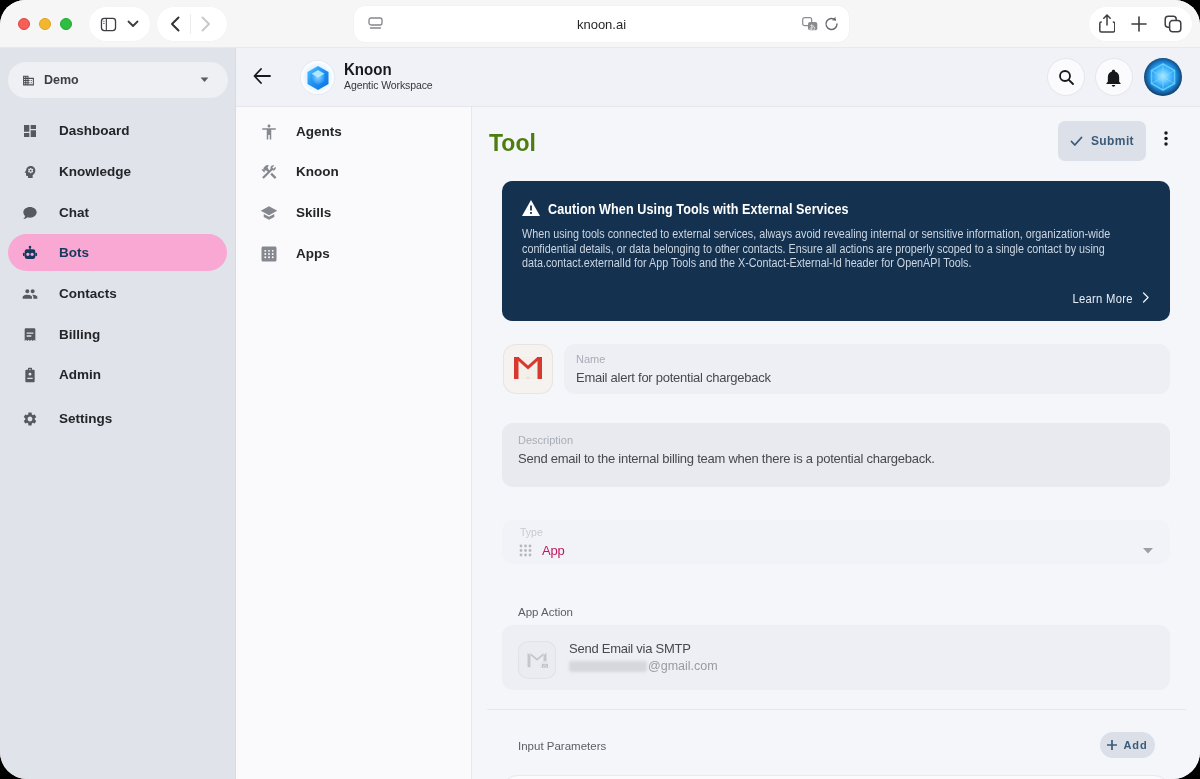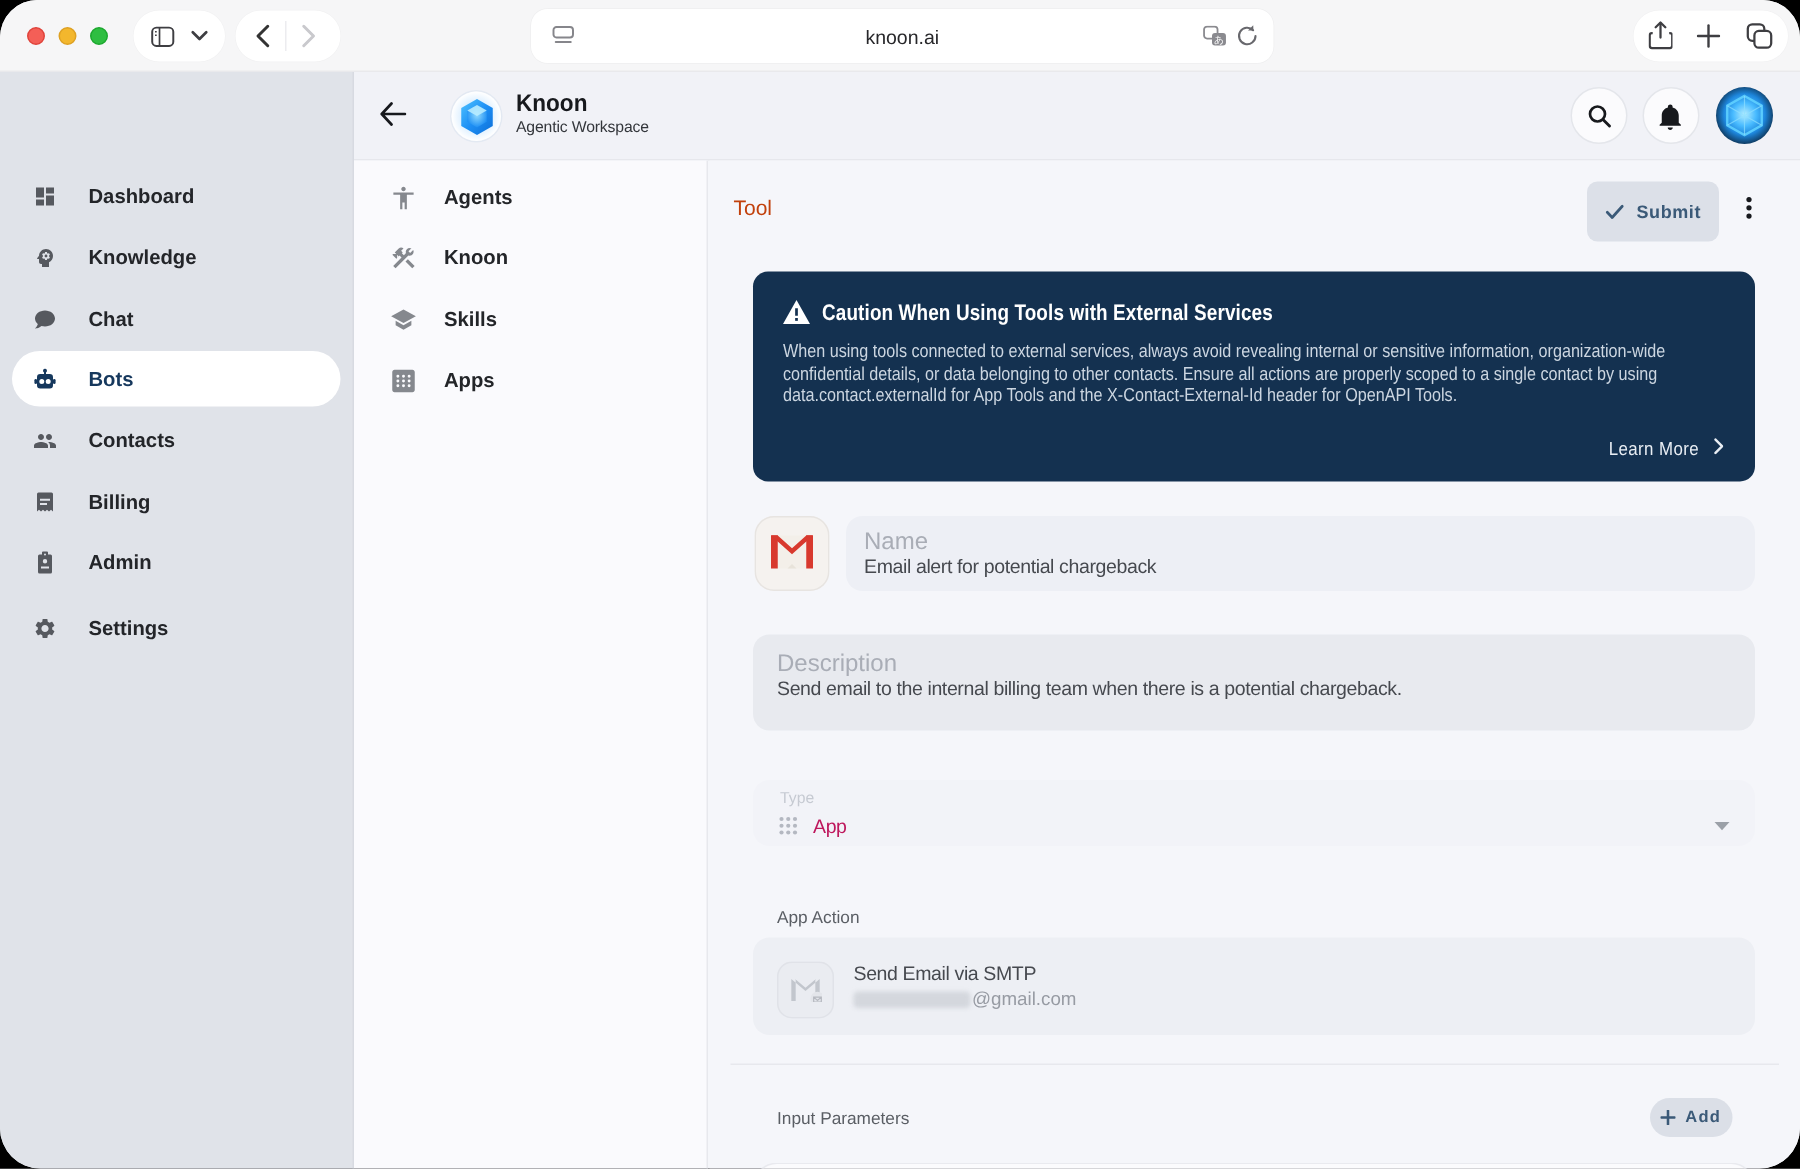--- a/index.html
+++ b/index.html
@@ -24,21 +24,21 @@
   
   .sidebar { position:absolute; left:0; top:48px; width:236px; height:731px;
     background:#e0e3e9; border-right:1px solid #d7dae1; }
   .demo { position:absolute; left:8px; top:14px; width:220px; height:36px;
     background:#eef0f4; border-radius:18px; display:flex; align-items:center; }
   .demo .txt { font-size:12.5px; font-weight:bold; color:#3b3e44; margin-left:9px; }
   .navitem { position:absolute; left:8px; width:219px; height:37px; border-radius:18.5px;
     display:flex; align-items:center; }
   .navitem .ic { position:absolute; left:14px; width:16px; height:16px; }
   .navitem .lb { position:absolute; left:51px; font-size:13.5px; font-weight:bold; color:#232529; }
-  .navitem.sel { background:#ffffff; }
+  .navitem.sel { background:#f9a8d4; }
   .navitem.sel .lb { color:#16385d; }
   
   .apphead { position:absolute; left:236px; top:48px; width:964px; height:59px;
     background:#f1f2f7; border-bottom:1px solid #e6e7ec; }
   .logoc { position:absolute; left:65px; top:13px; width:33px; height:33px;
     border-radius:50%; background:radial-gradient(circle at 50% 50%, #a8d9ff 0%, #dcefff 40%, #fdfeff 68%); box-shadow:0 0 0 1px #e3e9f2; }
   .kt { position:absolute; left:108px; top:13px; font-size:16px; font-weight:bold; color:#17191d; transform:scaleX(0.94); transform-origin:0 0; }
   .ks { position:absolute; left:108px; top:31px; font-size:10.5px; color:#33363b; letter-spacing:-0.1px; }
   .hbtn { position:absolute; top:10px; width:38px; height:38px; border-radius:50%;
     background:#fbfbfd; border:1px solid #e4e6eb; }
@@ -46,40 +46,40 @@
     background:radial-gradient(circle at 50% 48%, #b3ecff 0%, #49bbff 28%, #1d86dc 50%, #11436e 70%, #0d2b47 82%, #0c2438 100%); }
   
   .subnav { position:absolute; left:236px; top:107px; width:236px; height:672px;
     background:#fafafd; border-right:1px solid #e7e8ed; }
   .subitem { position:absolute; left:0; width:236px; height:40px; }
   .subitem .ic { position:absolute; left:24px; top:11px; width:18px; height:18px; }
   .subitem .lb { position:absolute; left:60px; top:12px; font-size:13.5px; font-weight:bold; color:#232529; }
   
   .main { position:absolute; left:473px; top:107px; width:727px; height:672px;
     background:#f5f6fa; }
-  .h-tool { position:absolute; left:16px; top:23px; font-size:14px; font-weight:normal; color:#c2410c; }
+  .h-tool { position:absolute; left:16px; top:23px; font-size:23px; font-weight:bold; color:#4d7c0f; }
   .submit { position:absolute; left:585px; top:14px; width:88px; height:40px;
     background:#dce0e8; border-radius:7px; display:flex; align-items:center; justify-content:center;
     font-size:12px; font-weight:bold; color:#3b5a78; letter-spacing:0.4px; }
   .caution { position:absolute; left:29px; top:74px; width:668px; height:140px;
     background:#143150; border-radius:10px; color:#fff; }
   .caution .title { position:absolute; left:46px; top:19px; font-size:15px; font-weight:bold;
     letter-spacing:0.1px; transform:scaleX(0.84); transform-origin:0 50%; white-space:nowrap; }
   .caution .body { position:absolute; left:20px; top:46px; font-size:12.5px; white-space:nowrap;
     line-height:14.6px; color:#ccd6e1; transform:scaleX(0.862); transform-origin:0 0; }
   .caution .lm { position:absolute; right:21px; bottom:15px; font-size:12.5px; color:#e9eef4;
     letter-spacing:0.3px; transform:scaleX(0.9); transform-origin:100% 50%; white-space:nowrap; }
   .gmtile { position:absolute; left:30px; top:237px; width:50px; height:50px; border-radius:13px;
     background:#f5f2ef; box-shadow:0 0 0 1px #e7e4e1 inset; }
   .field { position:absolute; border-radius:11px; }
   .f-name { left:91px; top:237px; width:606px; height:50px; background:#edeff5; }
   .f-desc { left:29px; top:316px; width:668px; height:64px; background:#e8eaef; }
   .f-type { left:29px; top:413px; width:668px; height:44px; background:#f2f3f8; }
   .f-app  { left:29px; top:518px; width:668px; height:65px; background:#edeff4; }
-  .flabel { position:absolute; font-size:16px; color:#a9adb6; }
+  .flabel { position:absolute; font-size:11px; color:#a9adb6; }
   .fvalue { position:absolute; font-size:13px; color:#46494f; letter-spacing:-0.25px; }
   .applabel { position:absolute; left:45px; top:499px; font-size:11.5px; color:#5a5e64; }
   .divider { position:absolute; left:14px; top:602px; width:699px; height:1px; background:#e7e8ed; }
   .inparam { position:absolute; left:45px; top:633px; font-size:11.5px; color:#5a5e64; }
   .addbtn { position:absolute; left:627px; top:625px; width:55px; height:26px; border-radius:13px;
     background:#dbdfe7; display:flex; align-items:center; justify-content:center;
     font-size:11px; font-weight:bold; color:#3b5a78; letter-spacing:0.9px; }
   .lastfield { position:absolute; left:29px; top:668px; width:668px; height:20px;
     border-radius:16px 16px 0 0; background:#fbfbfd; border:1px solid #e9eaef; border-bottom:none; }
 </style>
@@ -139,20 +139,29 @@
       <line x1="8" y1="1" x2="8" y2="15" stroke="#3e3e42" stroke-width="1.6" stroke-linecap="round"></line>
       <line x1="1" y1="8" x2="15" y2="8" stroke="#3e3e42" stroke-width="1.6" stroke-linecap="round"></line>
     </svg>
     <svg class="cicon" style="left:1164px; top:15px;" width="18" height="18" viewBox="0 0 18 18">
       <rect x="1.2" y="1.2" width="11" height="11" rx="3" fill="none" stroke="#3e3e42" stroke-width="1.5"></rect>
       <rect x="5.6" y="5.6" width="11.2" height="11.2" rx="3" fill="#ffffff" stroke="#3e3e42" stroke-width="1.5"></rect>
     </svg>
   </div>
 
   <div class="sidebar">
+    <div class="demo">
+      <svg style="margin-left:14px;" width="13" height="13" viewBox="0 0 24 24" fill="#4a4d53">
+        <path d="M12 7V3H2v18h20V7H12zM6 19H4v-2h2v2zm0-4H4v-2h2v2zm0-4H4V9h2v2zm0-4H4V5h2v2zm4 12H8v-2h2v2zm0-4H8v-2h2v2zm0-4H8V9h2v2zm0-4H8V5h2v2zm10 12h-8v-2h2v-2h-2v-2h2v-2h-2V9h8v10zm-2-8h-2v2h2v-2zm0 4h-2v2h2v-2z"></path>
+      </svg>
+      <span class="txt">Demo</span>
+      <svg style="position:absolute; right:19px;" width="9" height="6" viewBox="0 0 9 6">
+        <path d="M0.6 0.6 L4.5 4.9 L8.4 0.6 Z" fill="#5a5d63"></path>
+      </svg>
+    </div>
 
     <div class="navitem" style="top:64px;">
       <svg class="ic" viewBox="0 0 24 24" fill="#56595f">
           <path d="M3 13h8V3H3v10zm0 8h8v-6H3v6zm10 0h8V11h-8v10zm0-18v6h8V3h-8z"></path>
         </svg>
       <span class="lb">Dashboard</span>
     </div>
     <div class="navitem" style="top:105px;">
       <svg class="ic" viewBox="0 0 24 24" fill="#56595f">
           <path d="M13 8.57c-.79 0-1.43.64-1.43 1.43s.64 1.43 1.43 1.43 1.43-.64 1.43-1.43-.64-1.43-1.43-1.43z"></path>

